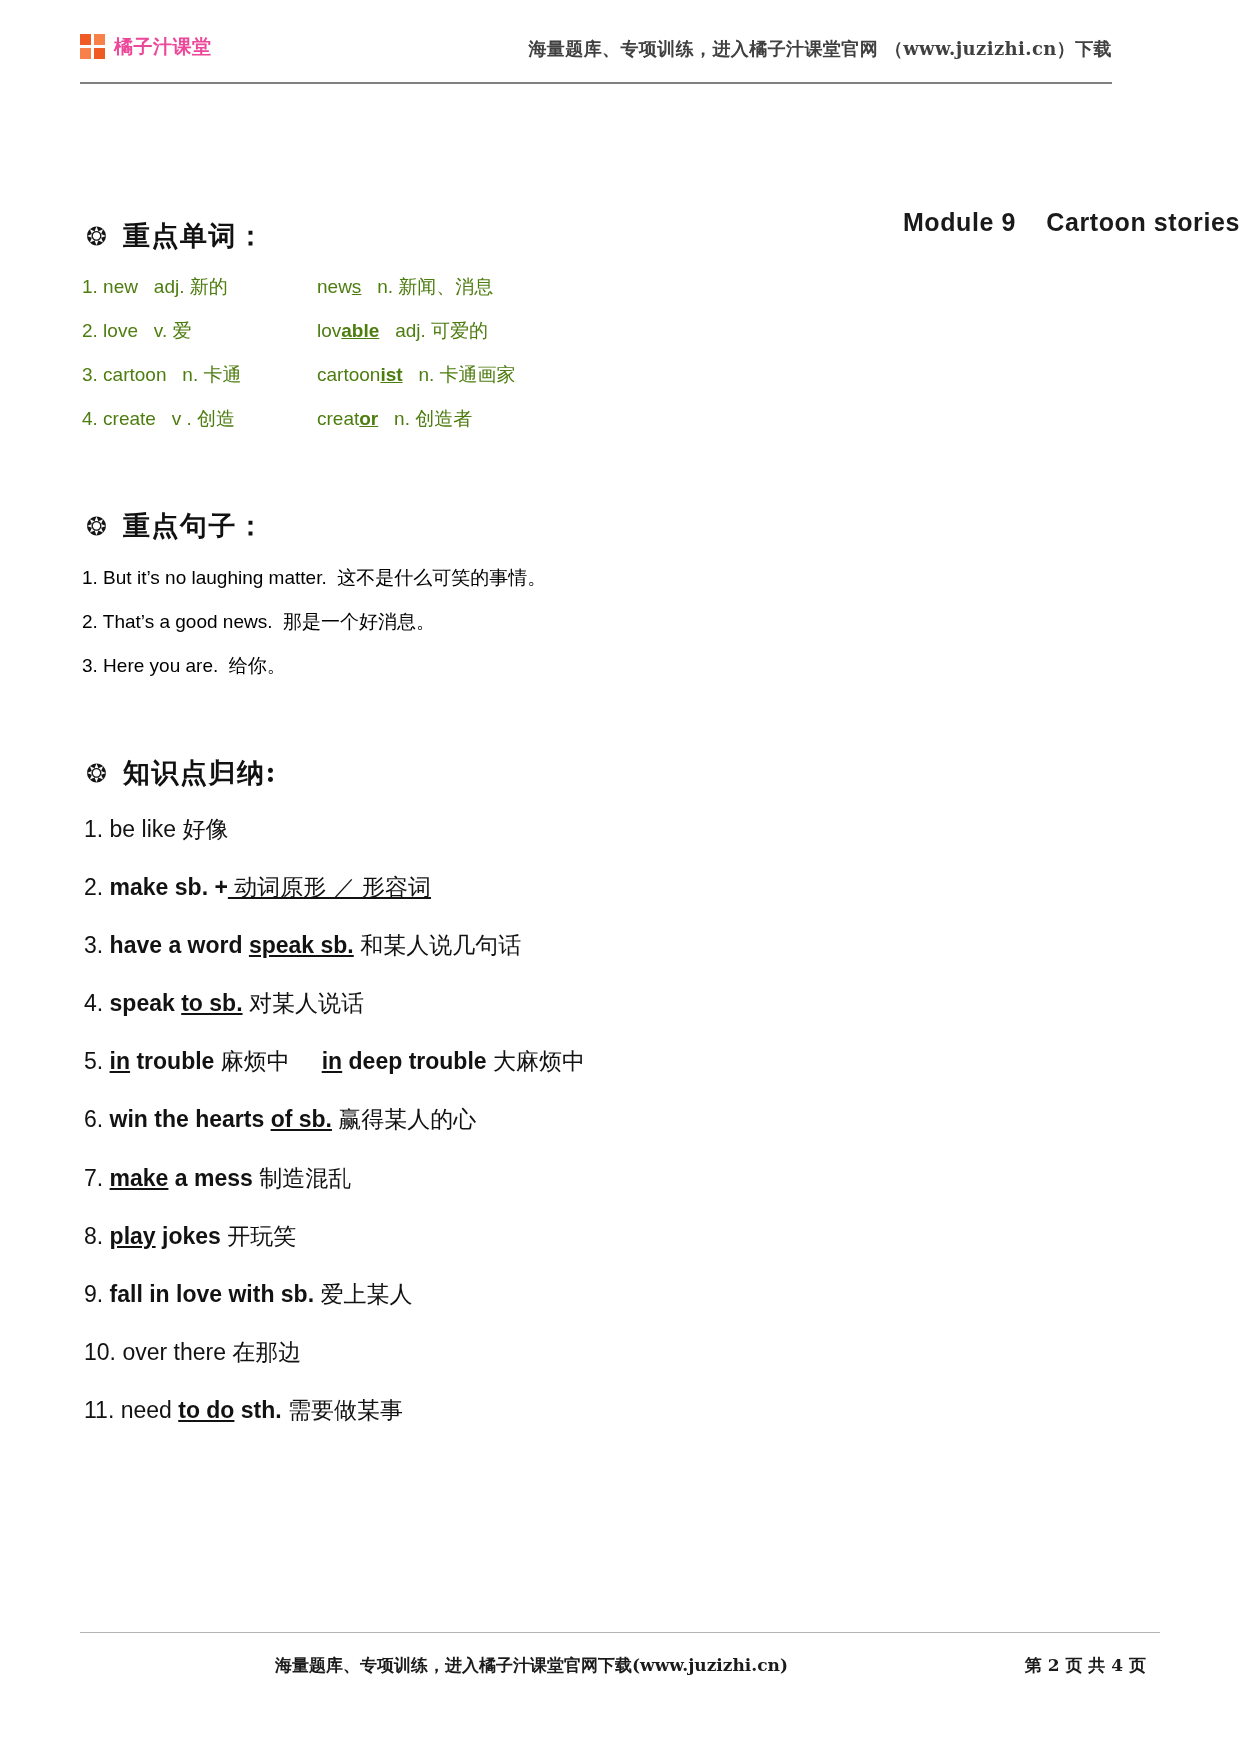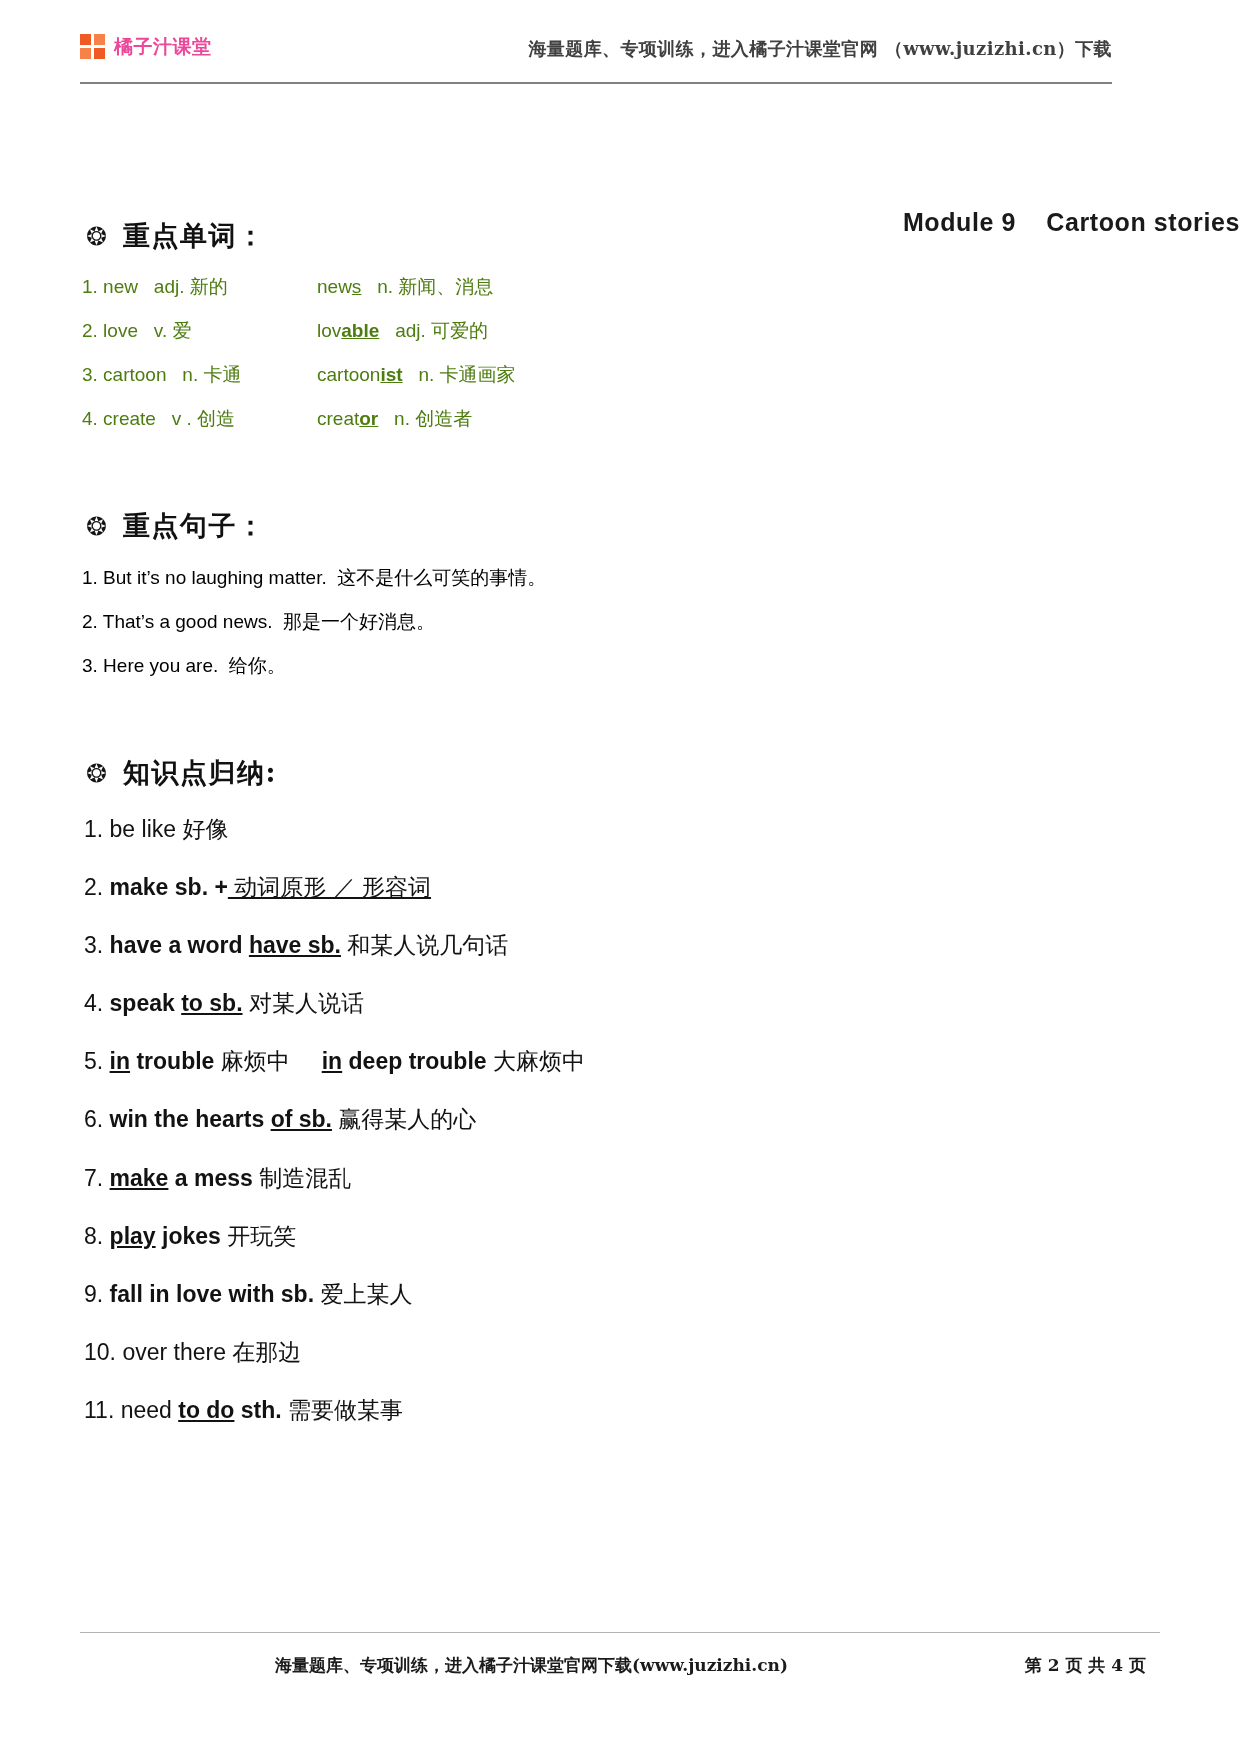--- a/index.html
+++ b/index.html
@@ -244,21 +244,21 @@
     </div>
 
   <div class="section-head" style="top:755px;">
     <span class="diamond-icon">❂</span>
     <span class="section-title">知识点归纳:</span>
   </div>
 
   <div id="kp-list">
       <div class="kp-row" style="top: 818px;"><span>1. </span><span>be like</span><span> 好像</span></div>
       <div class="kp-row" style="top: 876px;"><span>2. </span><span class="b">make sb. +</span><span class="u2"> 动词原形 ／ 形容词</span></div>
-      <div class="kp-row" style="top: 934px;"><span>3. </span><span class="b">have a word </span><span class="bu2">have sb.</span><span> 和某人说几句话</span></div>
+      <div class="kp-row" style="top: 934px;"><span>3. </span><span class="b">have a word </span><span class="bu2">speak sb.</span><span> 和某人说几句话</span></div>
       <div class="kp-row" style="top: 992px;"><span>4. </span><span class="b">speak </span><span class="bu2">to sb.</span><span> 对某人说话</span></div>
       <div class="kp-row" style="top: 1050px;"><span>5. </span><span class="bu2">in</span><span class="b"> trouble</span><span> 麻烦中</span><span>     </span><span class="bu2">in</span><span class="b"> deep trouble</span><span> 大麻烦中</span></div>
       <div class="kp-row" style="top: 1108px;"><span>6. </span><span class="b">win the hearts </span><span class="bu2">of sb.</span><span> 赢得某人的心</span></div>
       <div class="kp-row" style="top: 1167px;"><span>7. </span><span class="bu2">make</span><span class="b"> a mess</span><span> 制造混乱</span></div>
       <div class="kp-row" style="top: 1225px; text-align: right;"><span>8. </span><span class="bu2">play</span><span class="b"> jokes</span><span> 开玩笑</span></div>
       <div class="kp-row" style="top: 1283px;"><span>9. </span><span class="b">fall in love with sb.</span><span> 爱上某人</span></div>
       <div class="kp-row" style="top: 1341px;"><span>10. </span><span>over there</span><span> 在那边</span></div>
       <div class="kp-row" style="top: 1399px;"><span>11. </span><span>need </span><span class="bu2">to do</span><span class="b"> sth.</span><span> 需要做某事</span></div>
     </div>
 

